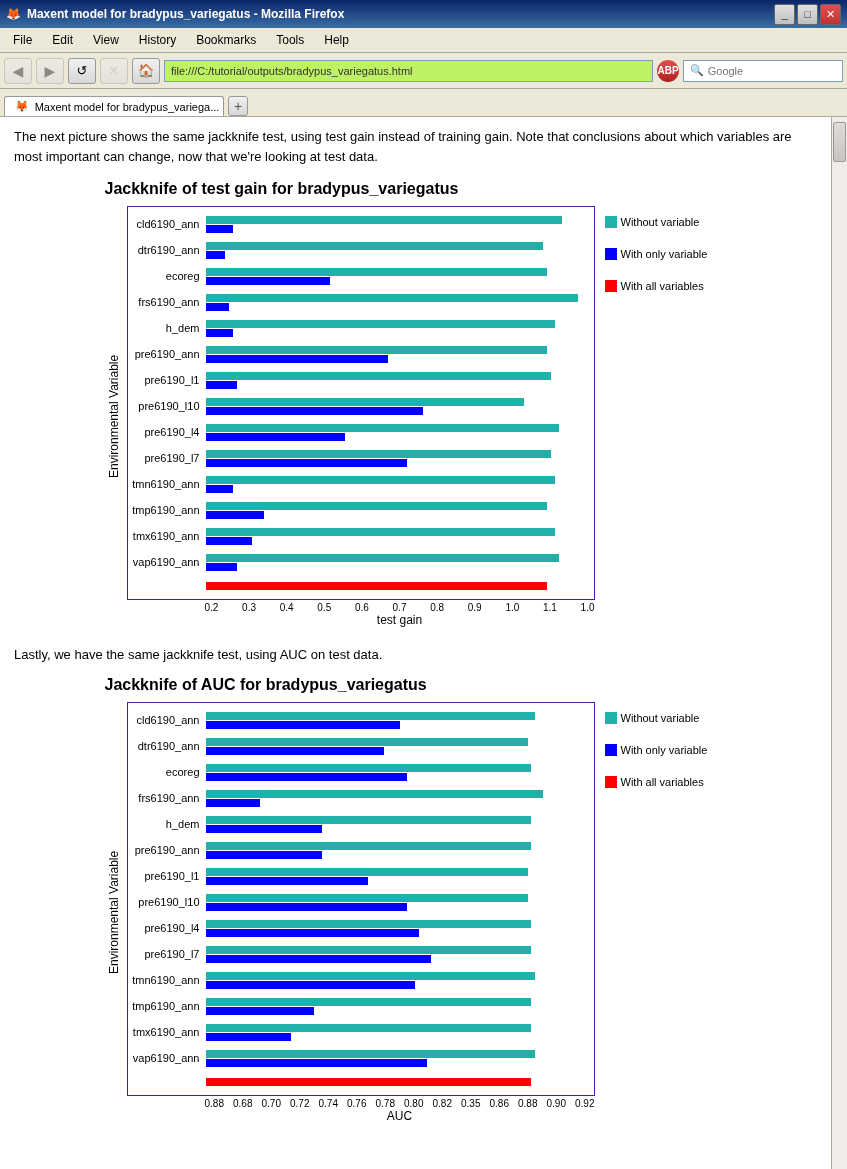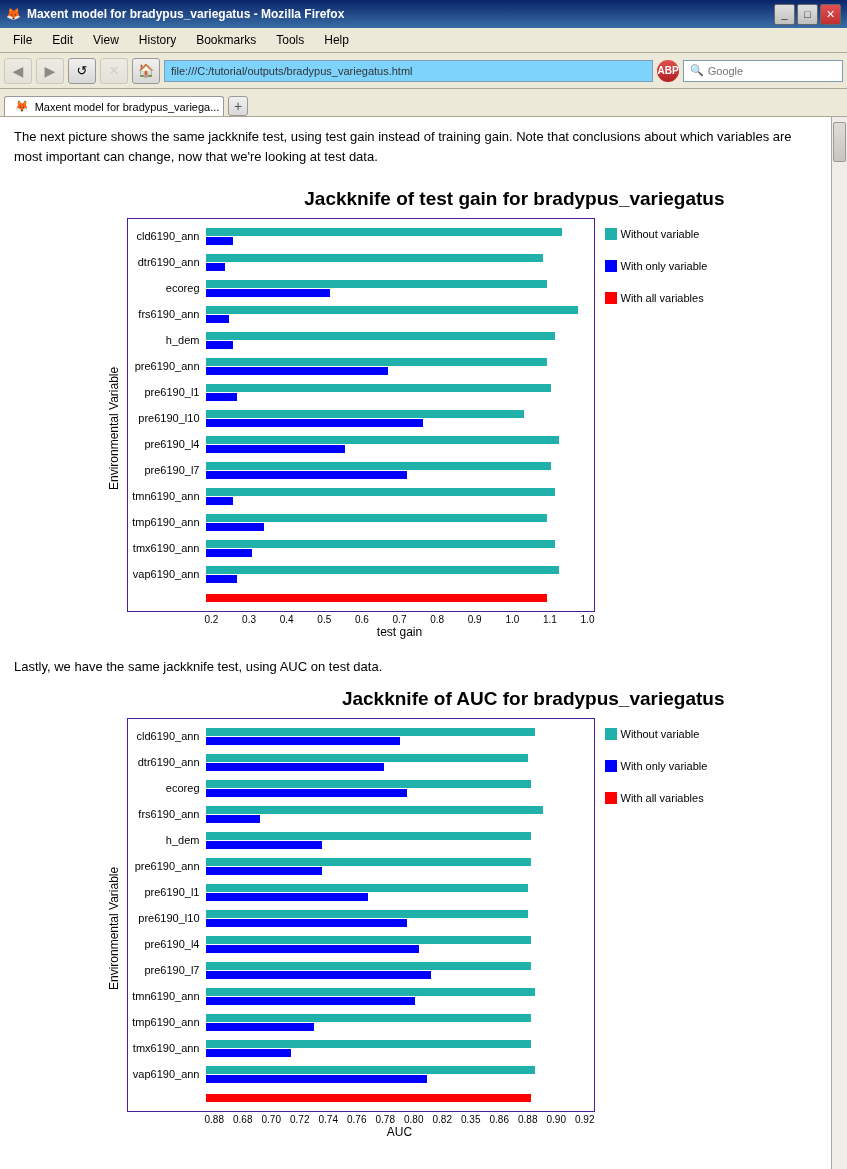--- a/index.html
+++ b/index.html
@@ -58,21 +58,21 @@
       border-radius: 3px;
       cursor: pointer;
       display: flex; align-items: center; justify-content: center;
       font-size: 14px;
     }
     .nav-btn.disabled { opacity: 0.4; cursor: default; }
     .address-bar {
       flex: 1;
       height: 22px;
       border: 1px solid #7f9db9;
-      background: #7dd3fc;
+      background: #bef264;
       padding: 2px 6px;
       font-size: 11px;
       display: flex; align-items: center;
     }
     .search-bar {
       width: 160px; height: 22px;
       border: 1px solid #7f9db9;
       background: white;
       padding: 2px 6px;
       font-size: 11px;
@@ -122,33 +122,33 @@
     }
     .scroll-track {
       position: absolute; right: 0; top: 0; width: 16px; height: 100%;
       background: #f0ede8;
       border-left: 1px solid #aca899;
     }
 
     .intro-text {
       font-size: 13px;
       line-height: 1.5;
-      margin-bottom: 22px;
+      margin-bottom: 14px;
       max-width: 810px;
     }
 
     
     .chart-container {
       width: 620px;
       margin: 0 auto 20px auto;
       position: relative;
     }
     .chart-title {
-      text-align: right;
-      font-size: 19px;
+      text-align: left;
+      font-size: 16px;
       font-weight: bold;
       margin-bottom: 8px;
     }
     .chart-inner {
       display: flex;
       flex-direction: row;
     }
     .y-axis-label {
       writing-mode: vertical-rl;
       transform: rotate(180deg);

